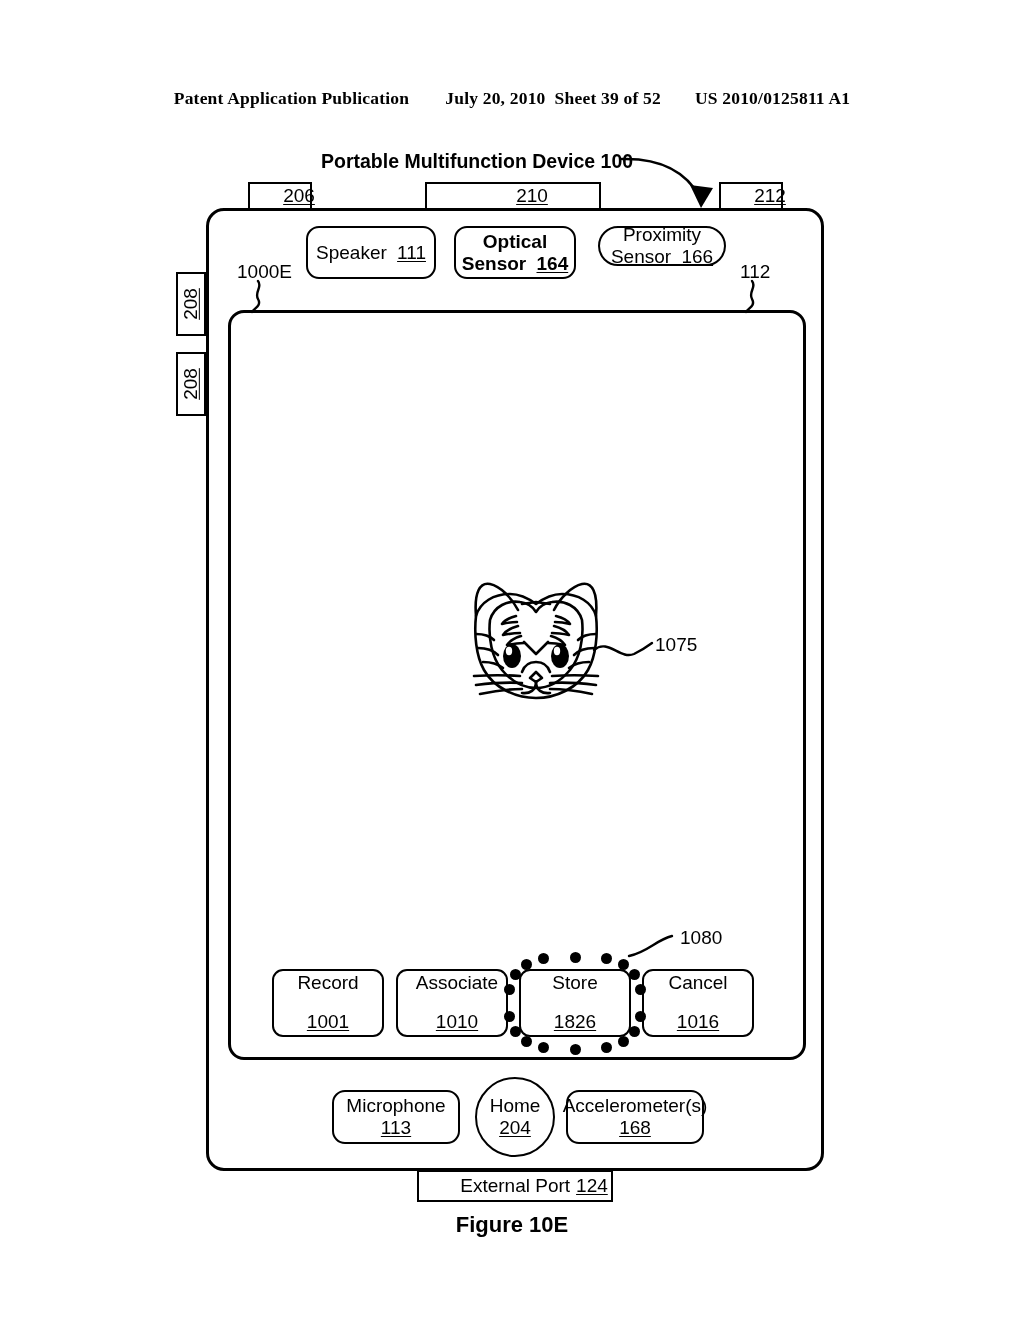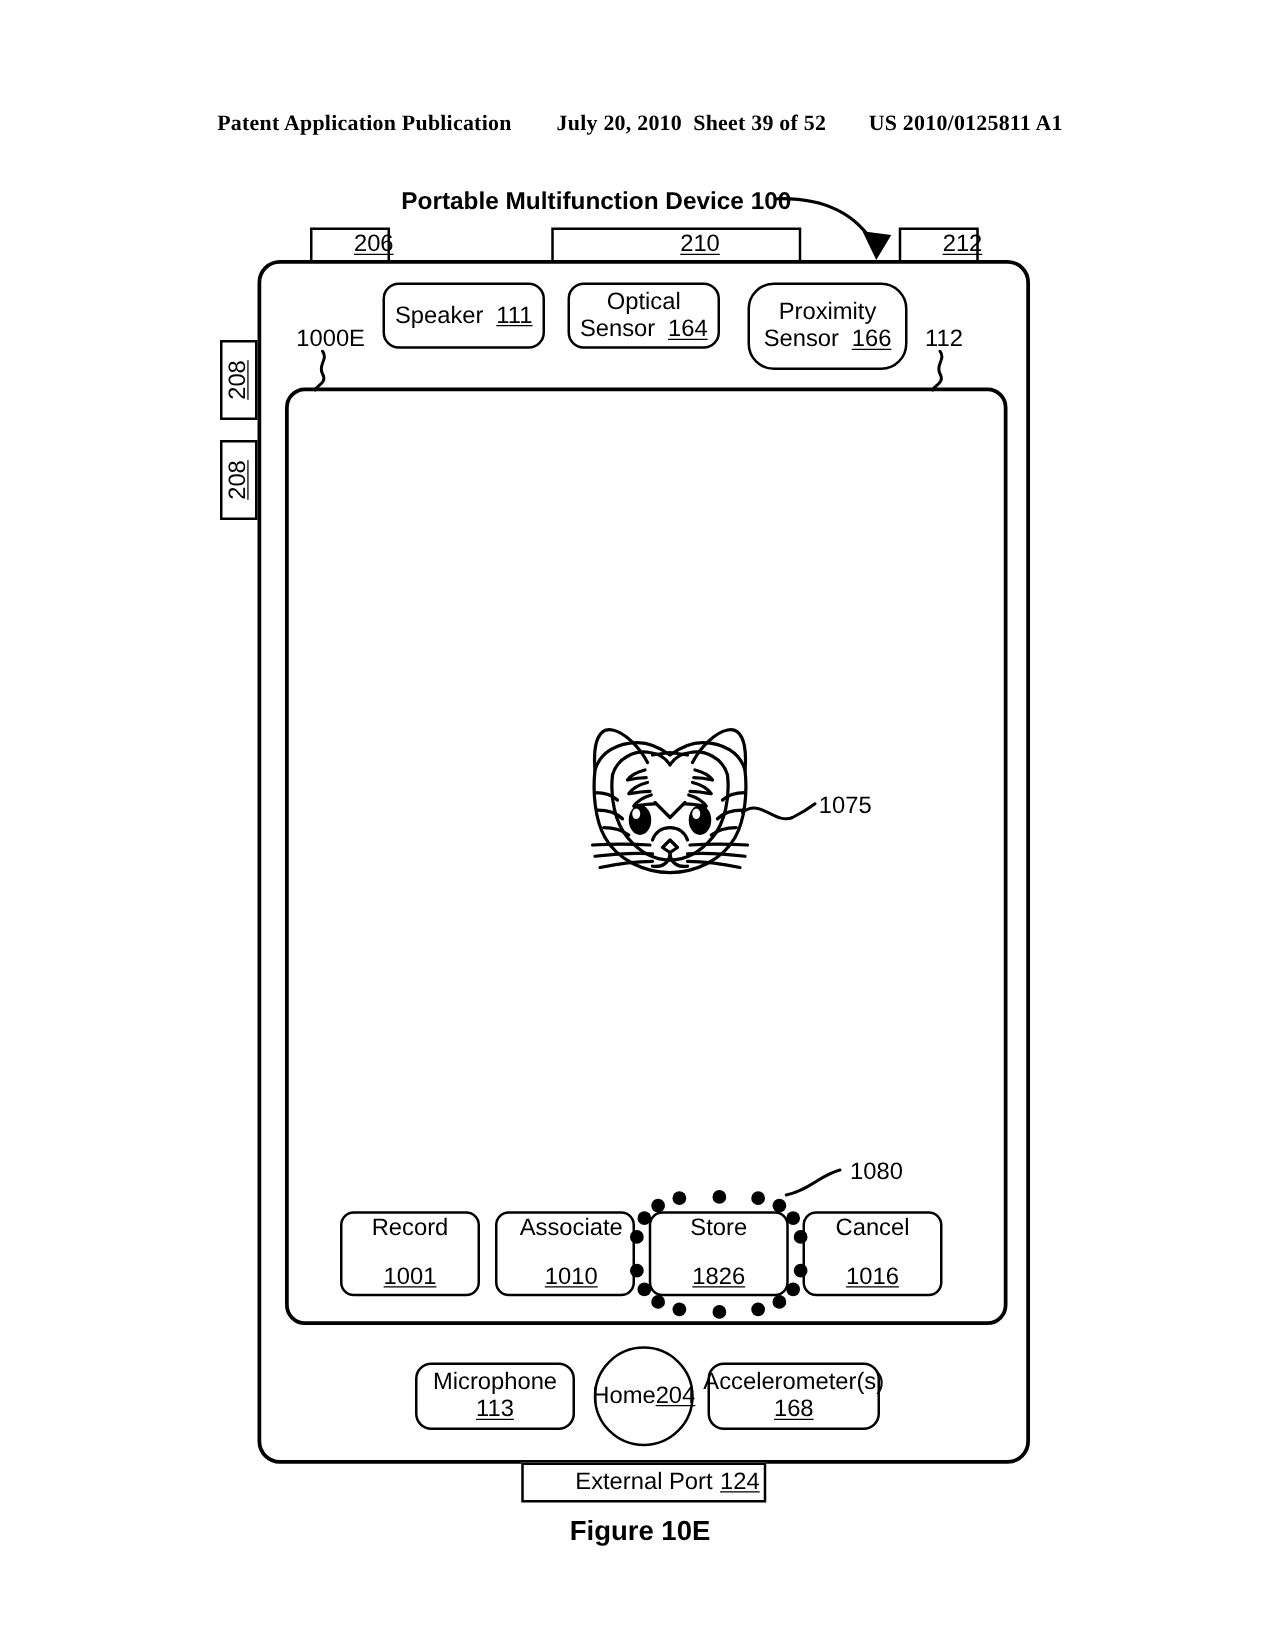--- a/index.html
+++ b/index.html
@@ -133,21 +133,21 @@
     position: absolute;
     left: 475px;
     top: 1077px;
     width: 80px;
     height: 80px;
     border: 2.5px solid #000;
     border-radius: 50%;
     background: #fff;
     box-sizing: border-box;
     display: flex;
-    flex-direction: row;
+    flex-direction: column;
     align-items: center;
     justify-content: center;
     font-size: 19px;
     line-height: 1.14;
     font-family: "Liberation Sans", sans-serif;
   }
 
   
   .actionbtn {
     position: absolute;
@@ -199,21 +199,21 @@
 
 <div class="page-header">
   <span class="seg">Patent Application Publication</span><span class="gap-a"></span><span class="seg">July 20, 2010</span><span class="inner-gap"></span><span class="seg">Sheet 39 of 52</span><span class="gap-b"></span><span class="seg">US 2010/0125811 A1</span>
 </div>
 
 <div class="lbl" style="left:321px; top:150px; font-weight:bold; font-size:19.5px;">Portable Multifunction Device 100</div>
 
 <div class="tabbox" style="left:248px; top:182px; width:64px; height:28px;">
   <span class="u">206</span>
 </div>
-<div class="tabbox" style="left:425px; top:182px; width:200px; height:28px;margin-left:16px;">
+<div class="tabbox" style="left:425px; top:182px; width:176px; height:28px;">
   <span class="u">210</span>
 </div>
 <div class="tabbox" style="left:719px; top:182px; width:64px; height:28px;">
   <span class="u">212</span>
 </div>
 
 <div class="sidebtn" style="left:176px; top:272px; width:30px; height:64px;">
   <span class="u">208</span>
 </div>
 <div class="sidebtn" style="left:176px; top:352px; width:30px; height:64px;">
@@ -221,28 +221,28 @@
 </div>
 
 <div id="device-frame"></div>
 
 <div class="rbox" style="left:306px; top:226px; width:130px; height:53px;">
   <div>
     <span>Speaker</span>
     <span class="u" style="margin-left:5px;">111</span>
   </div>
 </div>
-<div class="rbox" style="left:454px; top:226px; width:122px; height:53px;">
+<div class="rbox" style="left:454px; top:226px; width:122px; height:53px;font-weight:bold;">
   <div>Optical</div>
   <div>
     <span>Sensor</span>
     <span class="u" style="margin-left:5px;">164</span>
   </div>
 </div>
-<div class="rbox" style="left:598px; top:226px; width:128px; height:70px;border-radius:21px;">
+<div class="rbox" style="left:598px; top:226px; width:128px; height:40px;border-radius:21px;">
   <div>Proximity</div>
   <div>
     <span>Sensor</span>
     <span class="u" style="margin-left:5px;">166</span>
   </div>
 </div>
 
 <div class="lbl" style="left:237px; top:261px;">1000E</div>
 <div class="lbl" style="left:740px; top:261px;">112</div>
 

